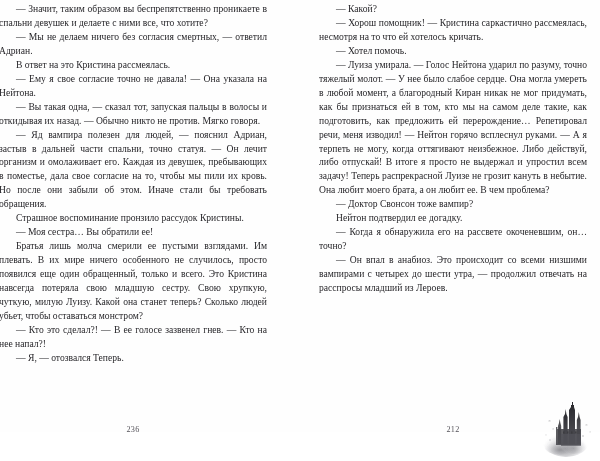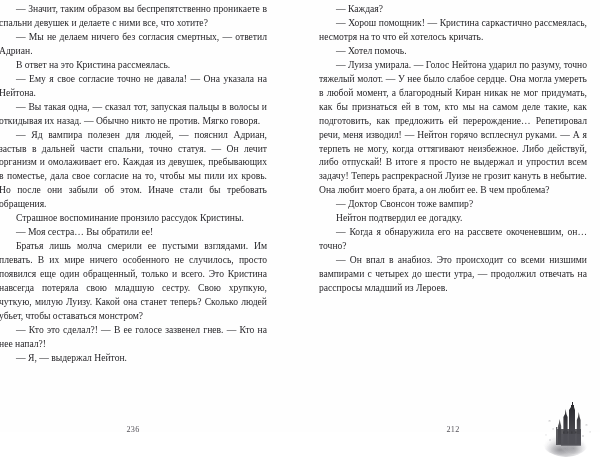--- a/index.html
+++ b/index.html
@@ -94,28 +94,28 @@
       <p class="para dash">— Значит, таким образом вы беспрепятственно проникаете в спальни девушек и делаете с ними все, что хотите?</p>
       <p class="para dash">— Мы не делаем ничего без согласия смертных, — ответил Адриан.</p>
       <p class="para">В ответ на это Кристина рассмеялась.</p>
       <p class="para dash">— Ему я свое согласие точно не давала! — Она указала на Нейтона.</p>
       <p class="para dash">— Вы такая одна, — сказал тот, запуская пальцы в волосы и откидывая их назад. — Обычно никто не против. Мягко говоря.</p>
       <p class="para dash">— Яд вампира полезен для людей, — пояснил Адриан, застыв в дальней части спальни, точно статуя. — Он лечит организм и омолаживает его. Каждая из девушек, пребывающих в поместье, дала свое согласие на то, чтобы мы пили их кровь. Но после они забыли об этом. Иначе стали бы требовать обращения.</p>
       <p class="para">Страшное воспоминание пронзило рассудок Кристины.</p>
       <p class="para dash">— Моя сестра… Вы обратили ее!</p>
       <p class="para">Братья лишь молча смерили ее пустыми взглядами. Им плевать. В их мире ничего особенного не случилось, просто появился еще один обращенный, только и всего. Это Кристина навсегда потеряла свою младшую сестру. Свою хрупкую, чуткую, милую Луизу. Какой она станет теперь? Сколько людей убьет, чтобы оставаться монстром?</p>
       <p class="para dash">— Кто это сделал?! — В ее голосе зазвенел гнев. — Кто на нее напал?!</p>
-      <p class="para dash">— Я, — выдержал Нейтон.</p>
+      <p class="para dash">— Я, — отозвался Теперь.</p>
     </div>
     <div class="folio">236</div>
   </div>
 
   <div class="page page-right">
     <div class="textblock">
-      <p class="para dash">— Каждая?</p>
+      <p class="para dash">— Какой?</p>
       <p class="para dash">— Хорош помощник! — Кристина саркастично рассмеялась, несмотря на то что ей хотелось кричать.</p>
       <p class="para dash">— Хотел помочь.</p>
       <p class="para dash">— Луиза умирала. — Голос Нейтона ударил по разуму, точно тяжелый молот. — У нее было слабое сердце. Она могла умереть в любой момент, а благородный Киран никак не мог придумать, как бы признаться ей в том, кто мы на самом деле такие, как подготовить, как предложить ей перерождение… Репетировал речи, меня изводил! — Нейтон горячо всплеснул руками. — А я терпеть не могу, когда оттягивают неизбежное. Либо действуй, либо отпускай! В итоге я просто не выдержал и упростил всем задачу! Теперь распрекрасной Луизе не грозит кануть в небытие. Она любит моего брата, а он любит ее. В чем проблема?</p>
       <p class="para dash">— Доктор Свонсон тоже вампир?</p>
       <p class="para">Нейтон подтвердил ее догадку.</p>
       <p class="para dash">— Когда я обнаружила его на рассвете окоченевшим, он… точно?</p>
       <p class="para dash">— Он впал в анабиоз. Это происходит со всеми низшими вампирами с четырех до шести утра, — продолжил отвечать на расспросы младший из Лероев.</p>
     </div>
     <div class="folio">212</div>
 

